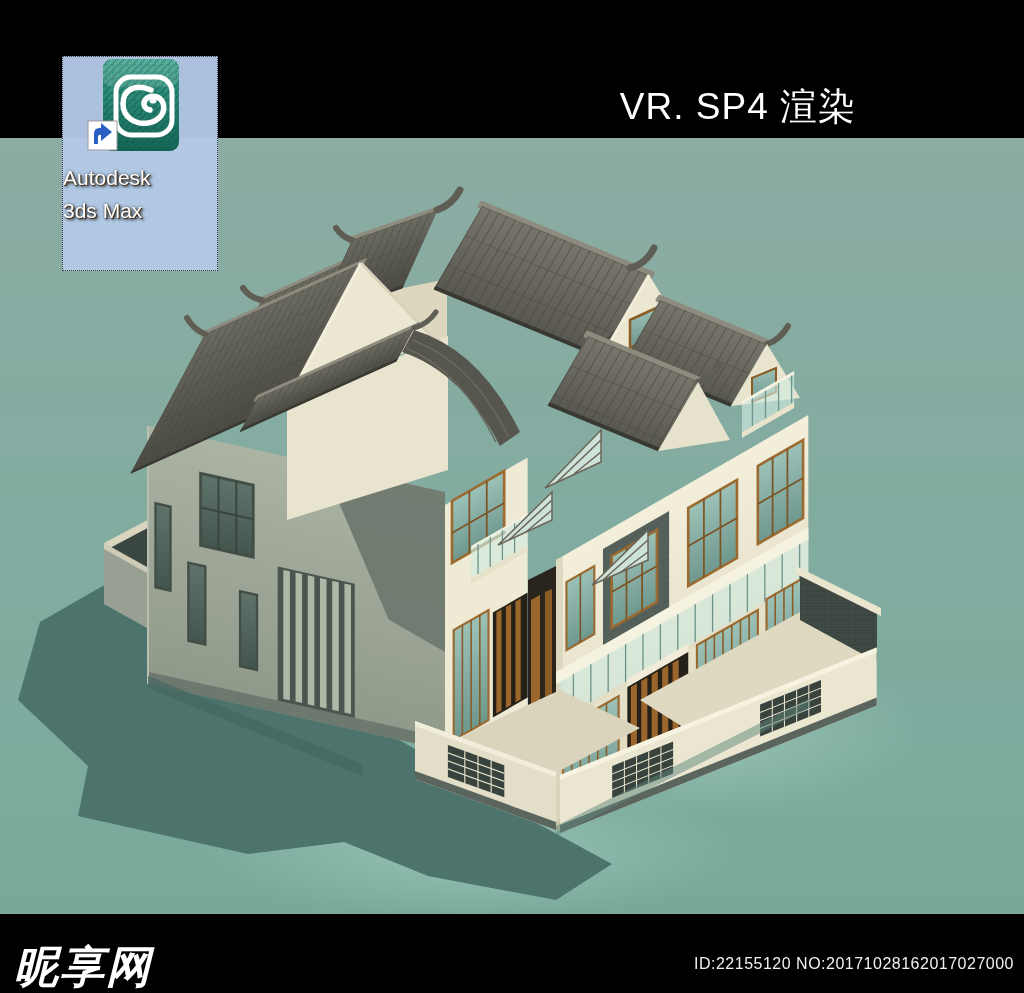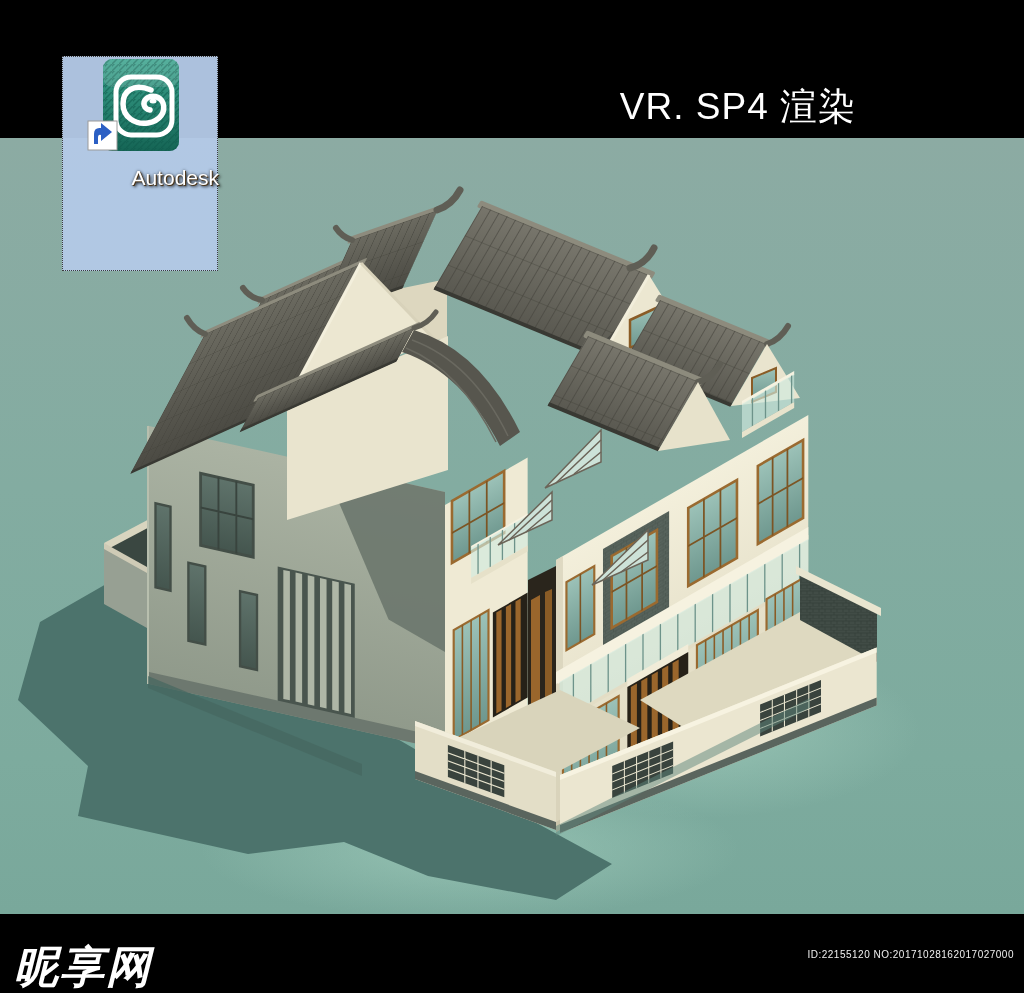--- a/index.html
+++ b/index.html
@@ -7,26 +7,26 @@
           font-family:"Liberation Sans","DejaVu Sans",sans-serif;}
   .topbar{position:absolute;left:0;top:0;width:872px;height:138px;background:#000;}
   .topbar .title{position:absolute;right:16px;top:82px;color:#fff;font-size:37px;
                  letter-spacing:1px;white-space:nowrap;}
   .scene{position:absolute;left:0;top:138px;width:1024px;height:776px;overflow:hidden;}
   .bottombar{position:absolute;left:0;top:914px;width:1024px;height:79px;background:#000;}
   .watermark{position:absolute;left:14px;top:24px;display:flex;align-items:baseline;gap:13px;
              color:#fff;font-style:italic;font-weight:bold;}
   .watermark .site{font-size:44px;letter-spacing:2px;text-align:center;}
   .watermark .url{font-size:29px;letter-spacing:1px;}
-  .imgid{position:absolute;right:10px;top:35px;color:#f0f0f0;font-size:10px;letter-spacing:.5px;}
+  .imgid{position:absolute;right:10px;top:41px;color:#f0f0f0;font-size:16px;letter-spacing:.5px;}
   .icon-select{position:absolute;left:62px;top:56px;width:156px;height:215px;
                background:rgba(179,201,230,0.96);border:1px dotted #3c3c3c;box-sizing:border-box;
                z-index:5;}
   .icon-art{position:absolute;left:0;top:0;}
-  .icon-label{position:absolute;left:0;top:104px;width:156px;text-align:right;color:#fff;
+  .icon-label{position:absolute;left:0;top:104px;width:156px;text-align:left;color:#fff;
               font-size:21px;line-height:33px;
               text-shadow:1px 1px 0 #4a3418,2px 2px 3px rgba(0,0,0,.85),0 0 3px rgba(0,0,0,.6);}
   .icon-label div{white-space:nowrap;}
 </style>
 </head>
 <body>
 
 <div class="canvas">
 
   <div class="topbar">
@@ -322,20 +322,21 @@
       <rect x="53" y="20" width="56" height="58" rx="15" stroke="#FFFFFF" stroke-width="5" fill="none"></rect>
       <path d="M88,33 C70,26 60,34 60,47 C60,60 72,68 85,66 C97,64 103,55 100,46 C97,39 88,37 83,42 C79,46 81,52 87,53" stroke="#FFFFFF" stroke-width="5.5" fill="none" stroke-linecap="round"></path>
       <ellipse cx="90" cy="44" rx="3.5" ry="2.5" fill="#FFFFFF"></ellipse>
       <g>
         <rect x="25" y="64" width="29" height="29" fill="#FFFFFF" stroke="#9A9A9A" stroke-width="1"></rect>
         <path d="M31,87 L31,77 Q31,70 38,71 L38,66 L49,75 L38,84 L38,78 Q35,77 35,81 L35,87 Z" fill="#2B5FC4"></path>
       </g>
     </svg>
     <div class="icon-label">
       <div>Autodesk</div>
+      <div>3ds Max</div>
     </div>
   </div>
 
   <div class="bottombar">
     <div class="watermark">
       <span class="site">昵享网</span>
     </div>
     <div class="imgid">ID:22155120 NO:20171028162017027000</div>
   </div>
 

